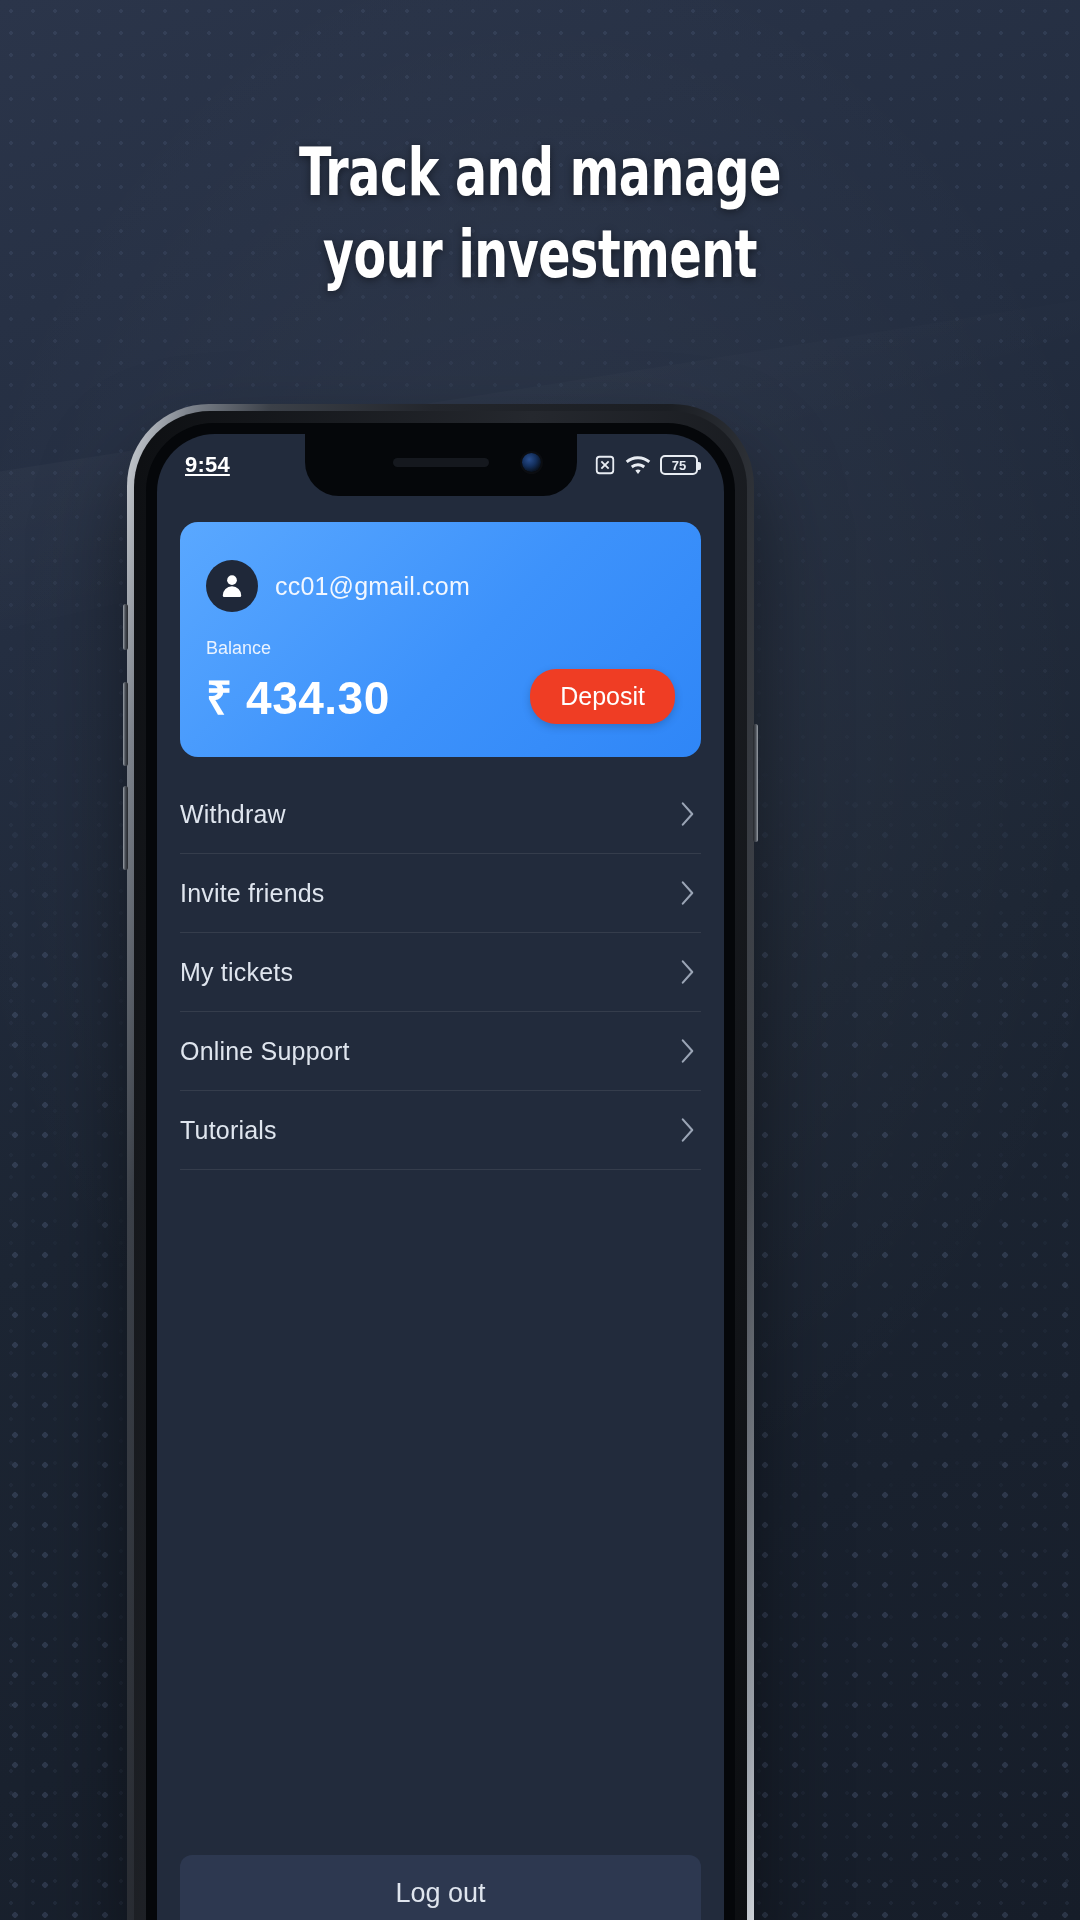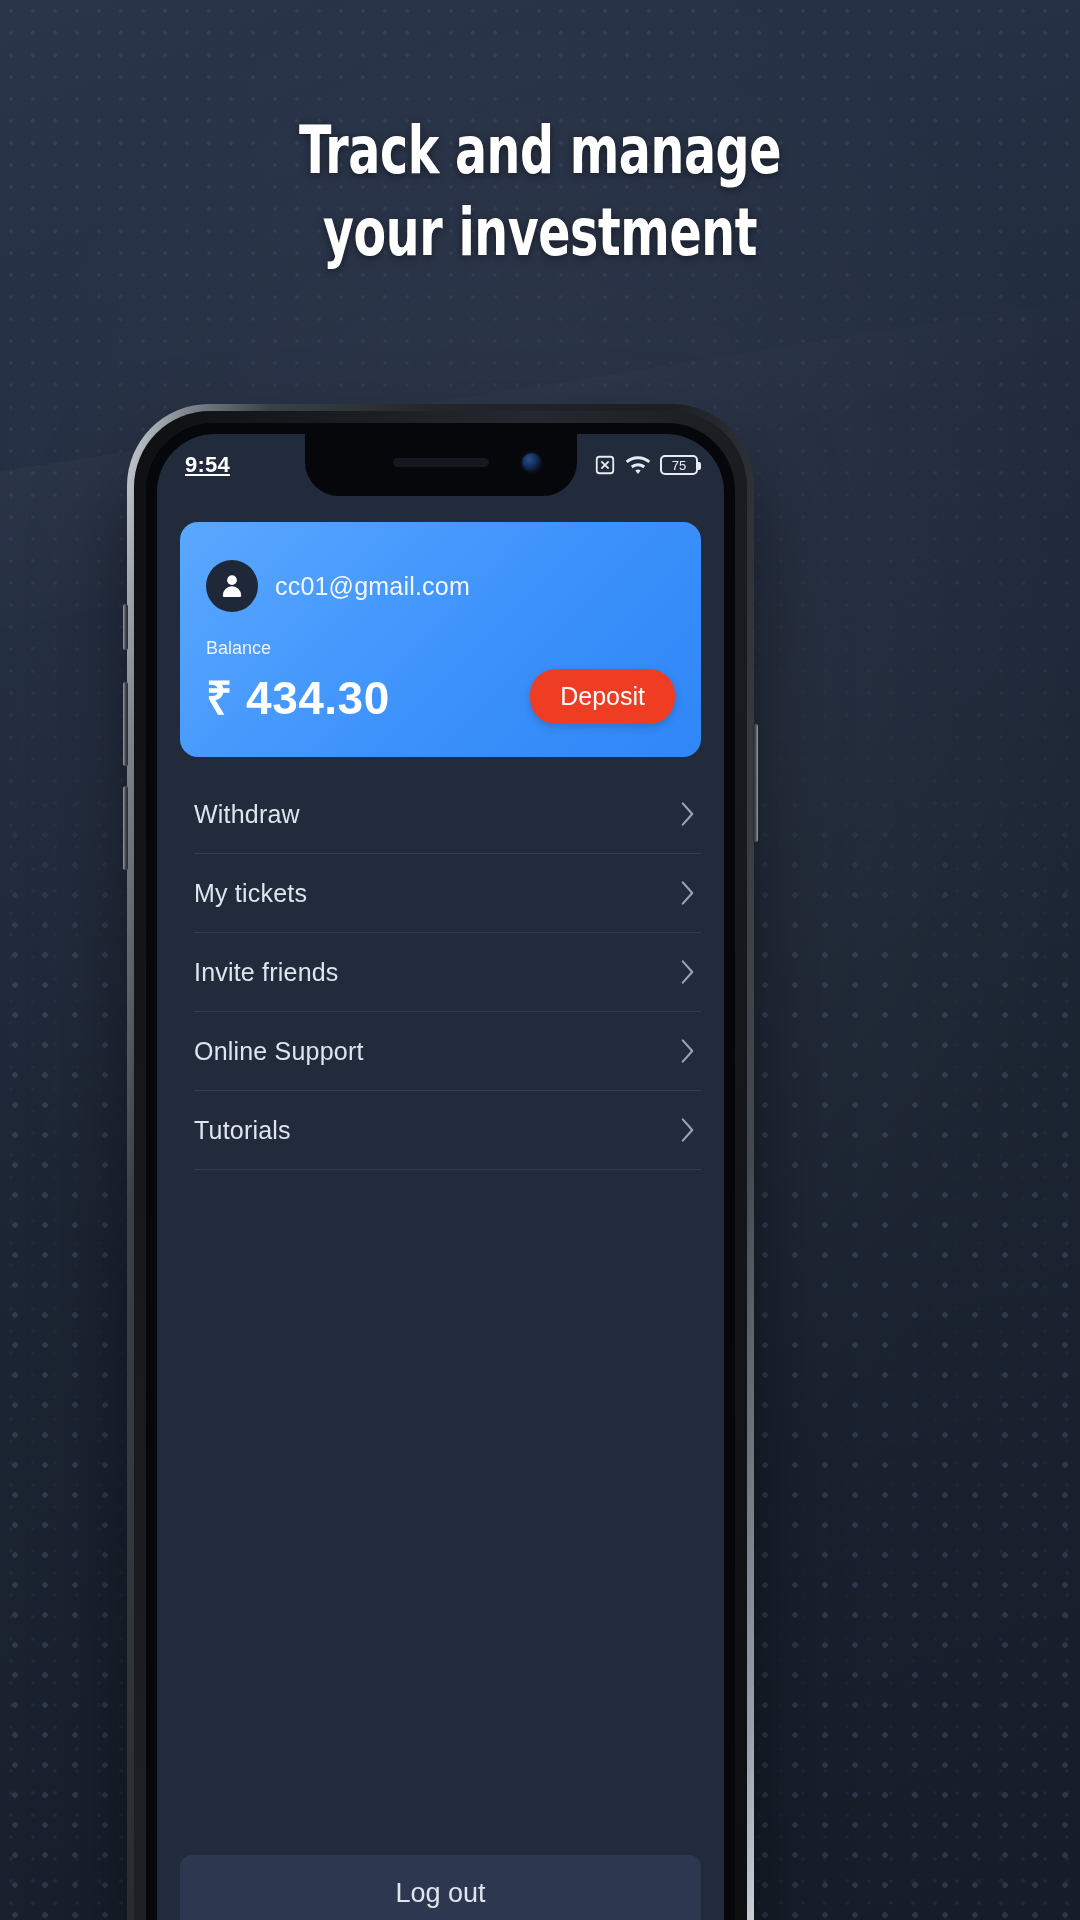--- a/index.html
+++ b/index.html
@@ -37,21 +37,21 @@
     background:linear-gradient(to bottom right, rgba(255,255,255,0.045), rgba(255,255,255,0) 58%);
     clip-path:polygon(0 52%, 100% 0, 100% 26%, 0 100%);
   }
   .bg-vig {
     position:absolute; inset:0;
     background:radial-gradient(ellipse 80% 60% at 50% 38%, rgba(255,255,255,0.05), transparent 70%);
   }
 
   
   #headline {
-    position:absolute; top:110px; left:0; width:100%;
+    position:absolute; top:132px; left:0; width:100%;
     text-align:center; z-index:6;
   }
   #headline .ln {
     display:block;
     color:#ffffff;
     font-family:"DejaVu Sans Condensed","Liberation Sans Narrow","Liberation Sans", sans-serif;
     font-weight:700;
     font-size:66px;
     line-height:82px;
     letter-spacing:-0.5px;
@@ -131,21 +131,21 @@
     padding:0 26px 0 28px;
     color:#fff; z-index:20;
   }
   .sb-time { font-size:22px; font-weight:700; letter-spacing:.2px;text-decoration:underline; }
   .sb-right { display:flex; align-items:center; gap:9px; }
   .sb-icon { display:flex; align-items:center; }
   .sb-batt {
     display:flex; align-items:center;
     border:2px solid #e8ecf2; border-radius:5px;
     height:20px; min-width:38px; padding:0 3px;
-    font-size:13px; font-weight:400; color:#e8ecf2;
+    font-size:13px; font-weight:700; color:#e8ecf2;
     justify-content:center; position:relative;
   }
   .sb-batt:after {
     content:""; position:absolute; right:-5px; top:5px;
     width:3px; height:8px; background:#e8ecf2; border-radius:0 2px 2px 0;
   }
 
   
   .app {
     position:absolute; left:0; top:62px; right:0; bottom:0;
@@ -189,21 +189,21 @@
     border:none;
     border-radius:26px;
     padding:13px 30px;
     font-size:25px;
     font-family:"Liberation Sans", sans-serif;
     cursor:pointer;
     box-shadow:0 3px 8px rgba(0,0,0,.18);
   }
 
   
-  .menu { margin:18px 23px 0 37px; }
+  .menu { margin:18px 23px 0 23px; }
   .menu-item {
     display:flex; align-items:center; justify-content:space-between;
     height:79px;
     border-bottom:1px solid rgba(255,255,255,0.085);
     cursor:pointer;
   }
   .menu-label { color:#dfe5ee; font-size:25px; letter-spacing:.2px; }
   .chev { color:#9aa4b5; display:flex; align-items:center; padding-right:6px; }
 
   
@@ -292,29 +292,29 @@
             <div class="menu" id="menu-root">
                 <div class="menu-item">
                   <span class="menu-label">Withdraw</span>
                   <span class="chev">
                     <svg width="15" height="26" viewBox="0 0 12 22" fill="none" stroke="#9aa4b5" stroke-width="1.8" stroke-linecap="round" stroke-linejoin="round">
                       <polyline points="2,2 10,11 2,20"></polyline>
                     </svg>
                   </span>
                 </div>
                 <div class="menu-item">
+                  <span class="menu-label">Invite friends</span>
+                  <span class="chev">
+                    <svg width="15" height="26" viewBox="0 0 12 22" fill="none" stroke="#9aa4b5" stroke-width="1.8" stroke-linecap="round" stroke-linejoin="round">
+                      <polyline points="2,2 10,11 2,20"></polyline>
+                    </svg>
+                  </span>
+                </div>
+                <div class="menu-item">
                   <span class="menu-label">My tickets</span>
-                  <span class="chev">
-                    <svg width="15" height="26" viewBox="0 0 12 22" fill="none" stroke="#9aa4b5" stroke-width="1.8" stroke-linecap="round" stroke-linejoin="round">
-                      <polyline points="2,2 10,11 2,20"></polyline>
-                    </svg>
-                  </span>
-                </div>
-                <div class="menu-item">
-                  <span class="menu-label">Invite friends</span>
                   <span class="chev">
                     <svg width="15" height="26" viewBox="0 0 12 22" fill="none" stroke="#9aa4b5" stroke-width="1.8" stroke-linecap="round" stroke-linejoin="round">
                       <polyline points="2,2 10,11 2,20"></polyline>
                     </svg>
                   </span>
                 </div>
                 <div class="menu-item">
                   <span class="menu-label">Online Support</span>
                   <span class="chev">
                     <svg width="15" height="26" viewBox="0 0 12 22" fill="none" stroke="#9aa4b5" stroke-width="1.8" stroke-linecap="round" stroke-linejoin="round">

